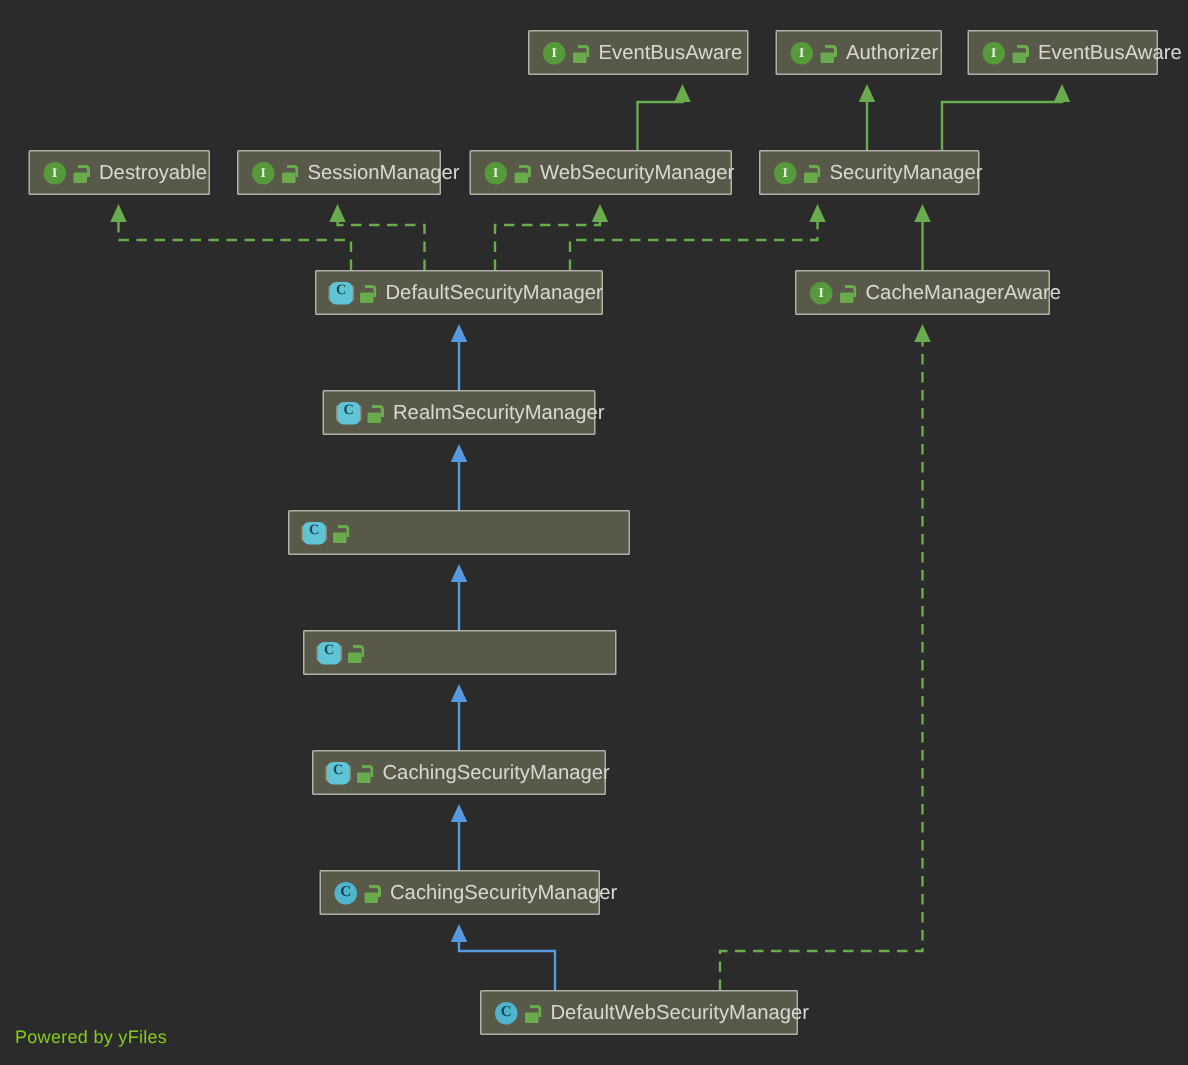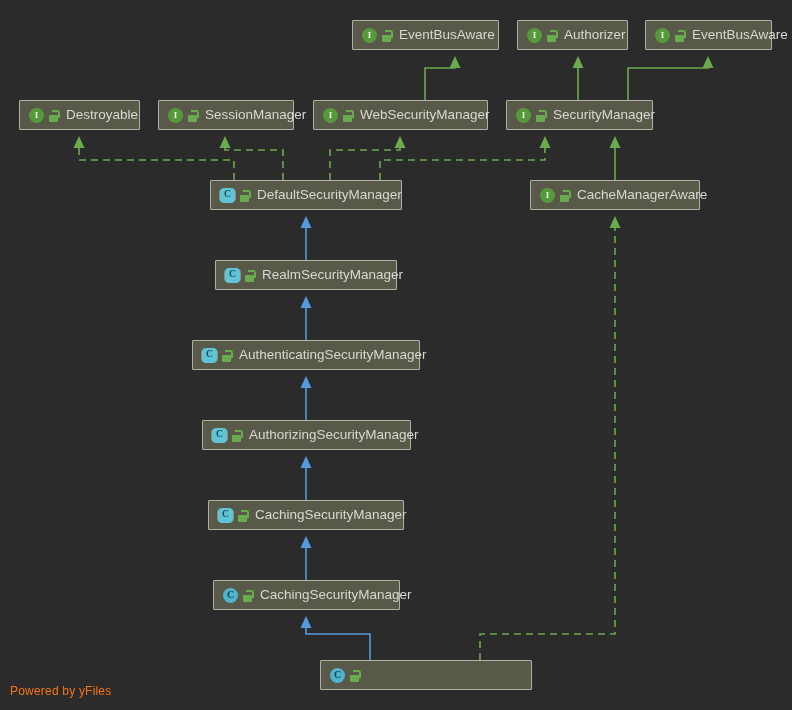--- a/index.html
+++ b/index.html
@@ -114,21 +114,21 @@
     border-left: none;
     border-radius: 0 3px 0 0;
   }
   .node-label {
     line-height: 1;
   }
   .watermark {
     position: absolute;
     left: 10px;
     top: 684px;
-    color: #f97316;
+    color: #84cc16;
     font-size: 12px;
     letter-spacing: 0.2px;
   }
 </style>
 </head>
 <body>
 
 <div id="diagram">
 
   <svg id="edge-layer" width="792" height="710" viewBox="0 0 792 710">
@@ -244,29 +244,27 @@
           <span class="body"></span>
         </span>
         <span class="node-label">RealmSecurityManager</span>
       </div>
       <div class="node" style="left: 192px; top: 340px; width: 228px;">
         <span class="ic-type ic-abstract">C</span>
         <span class="ic-vis">
           <span class="shackle"></span>
           <span class="body"></span>
         </span>
-        <span class="node-label">AuthenticatingSecurityManager</span>
       </div>
       <div class="node" style="left: 202px; top: 420px; width: 209px;">
         <span class="ic-type ic-abstract">C</span>
         <span class="ic-vis">
           <span class="shackle"></span>
           <span class="body"></span>
         </span>
-        <span class="node-label">AuthorizingSecurityManager</span>
       </div>
       <div class="node" style="left: 208px; top: 500px; width: 196px;">
         <span class="ic-type ic-abstract">C</span>
         <span class="ic-vis">
           <span class="shackle"></span>
           <span class="body"></span>
         </span>
         <span class="node-label">CachingSecurityManager</span>
       </div>
       <div class="node" style="left: 213px; top: 580px; width: 187px;">
@@ -276,17 +274,18 @@
           <span class="body"></span>
         </span>
         <span class="node-label">CachingSecurityManager</span>
       </div>
       <div class="node" style="left: 320px; top: 660px; width: 212px;">
         <span class="ic-type ic-class">C</span>
         <span class="ic-vis">
           <span class="shackle"></span>
           <span class="body"></span>
         </span>
+        <span class="node-label">DefaultWebSecurityManager</span>
       </div>
     </div>
 
   <div class="watermark">Powered by yFiles</div>
 </div>
 
 </body></html>

